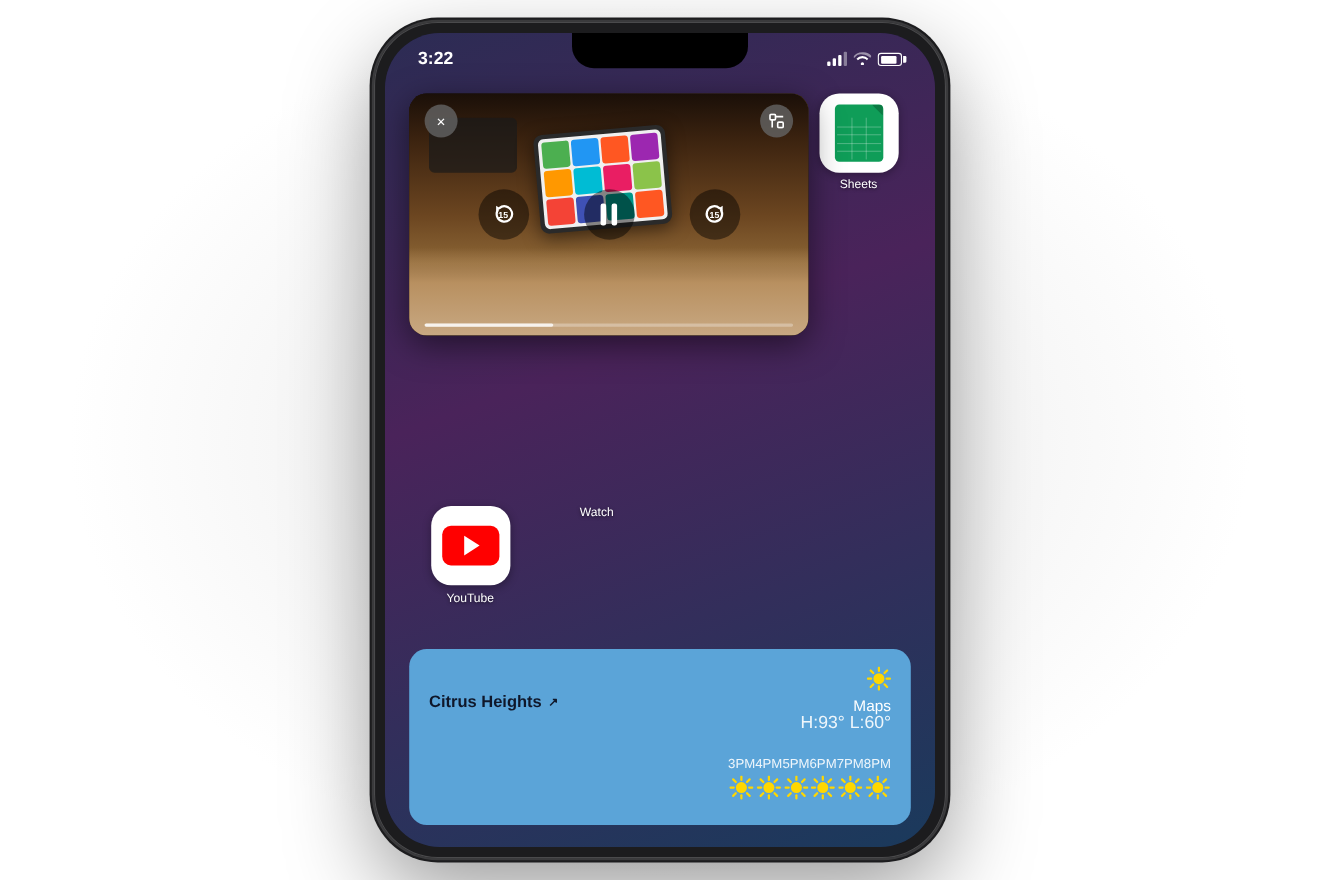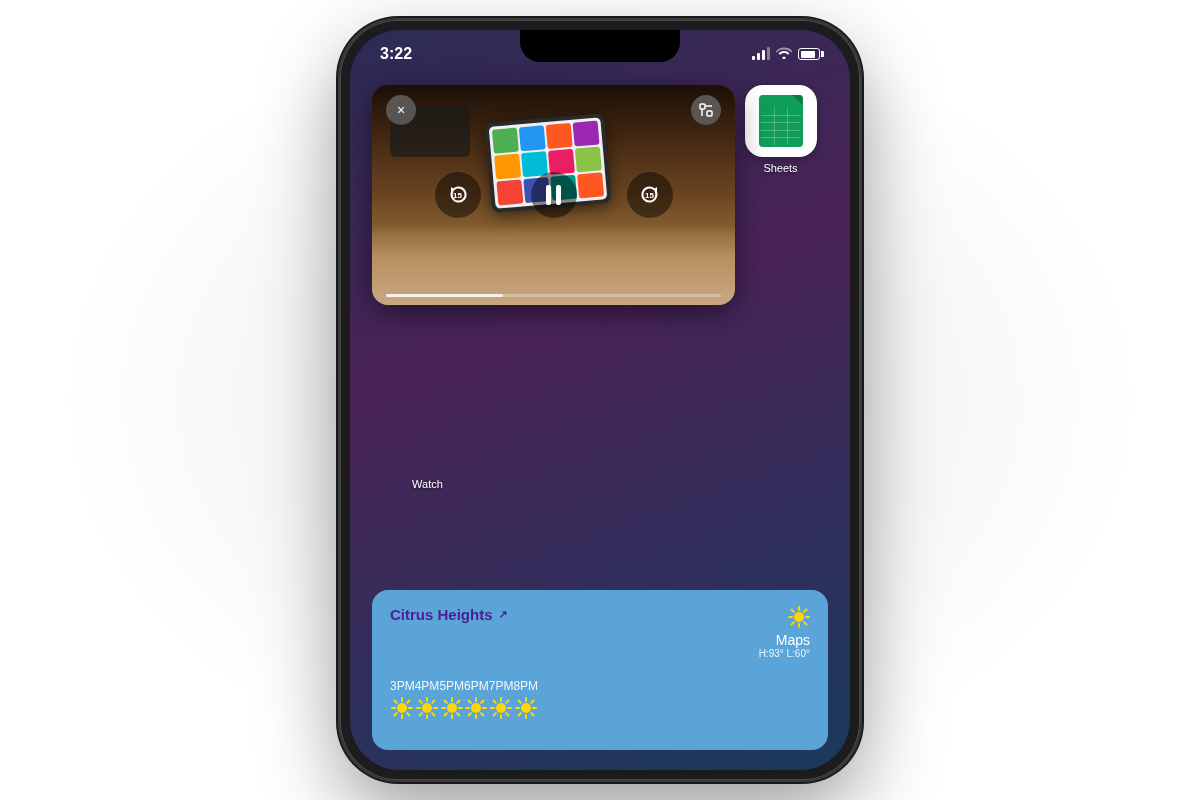--- a/index.html
+++ b/index.html
@@ -590,49 +590,50 @@
       display: flex;
       justify-content: space-between;
       align-items: flex-start;
       margin-bottom: 4px;
     }
 
     .weather-location {
       display: flex;
       align-items: center;
       gap: 6px;
-      color: #4c1d95;
+      color: #0f172a;
       font-size: 15px;
       font-weight: 600;
+      margin-top: 24px;
     }
 
     .weather-temp {
       font-size: 52px;
       font-weight: 300;
       color: #fff;
       line-height: 1;
       margin-bottom: 2px;
     }
 
     .weather-condition {
       text-align: right;
     }
     .weather-condition-text {
       font-size: 14px;
       color: #fff;
       font-weight: 500;
     }
     .weather-hi-lo {
-      font-size: 10px;
+      font-size: 16px;
       color: rgba(255,255,255,0.9);
     }
 
     .weather-hourly {
       display: flex;
-      justify-content: flex-start;
+      justify-content: flex-end;
       margin-top: 20px;
     }
 
     .weather-hour {
       display: flex;
       flex-direction: column;
       align-items: center;
       gap: 4px;
     }
 
@@ -770,20 +771,28 @@
               </div>
             </div>
           </div>
           <div class="app-label">Sheets</div>
         </div>
 
       </div>
 
       <div class="app-grid">
 
+        <div class="app-item">
+          <div class="app-icon icon-youtube">
+            <div class="youtube-play">
+              <div class="youtube-triangle"></div>
+            </div>
+          </div>
+          <div class="app-label">YouTube</div>
+        </div>
 
         <div class="app-item">
           <div class="app-label">Watch</div>
         </div>
 
 
         <div class="app-item" style="opacity:0;">
           <div class="app-icon" style="width:72px;height:72px;"></div>
         </div>
       </div>

